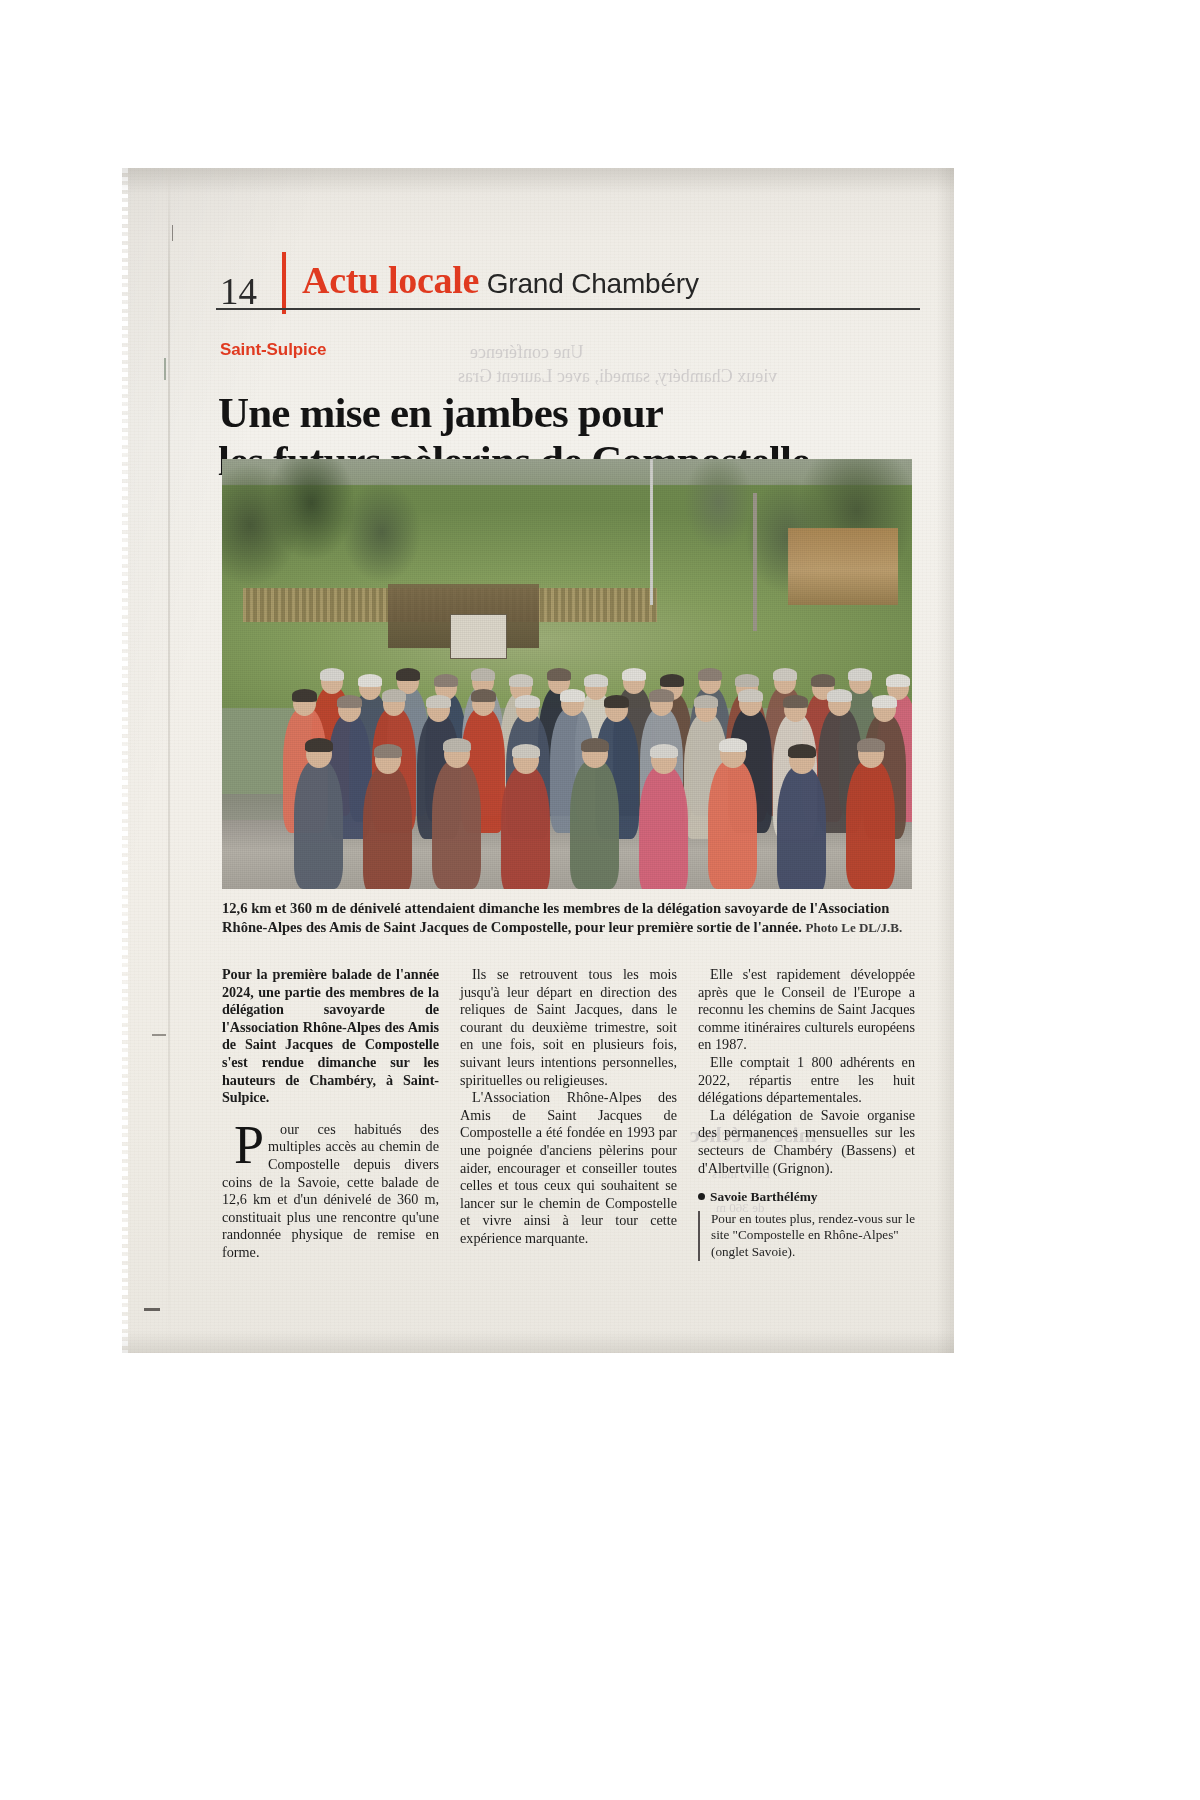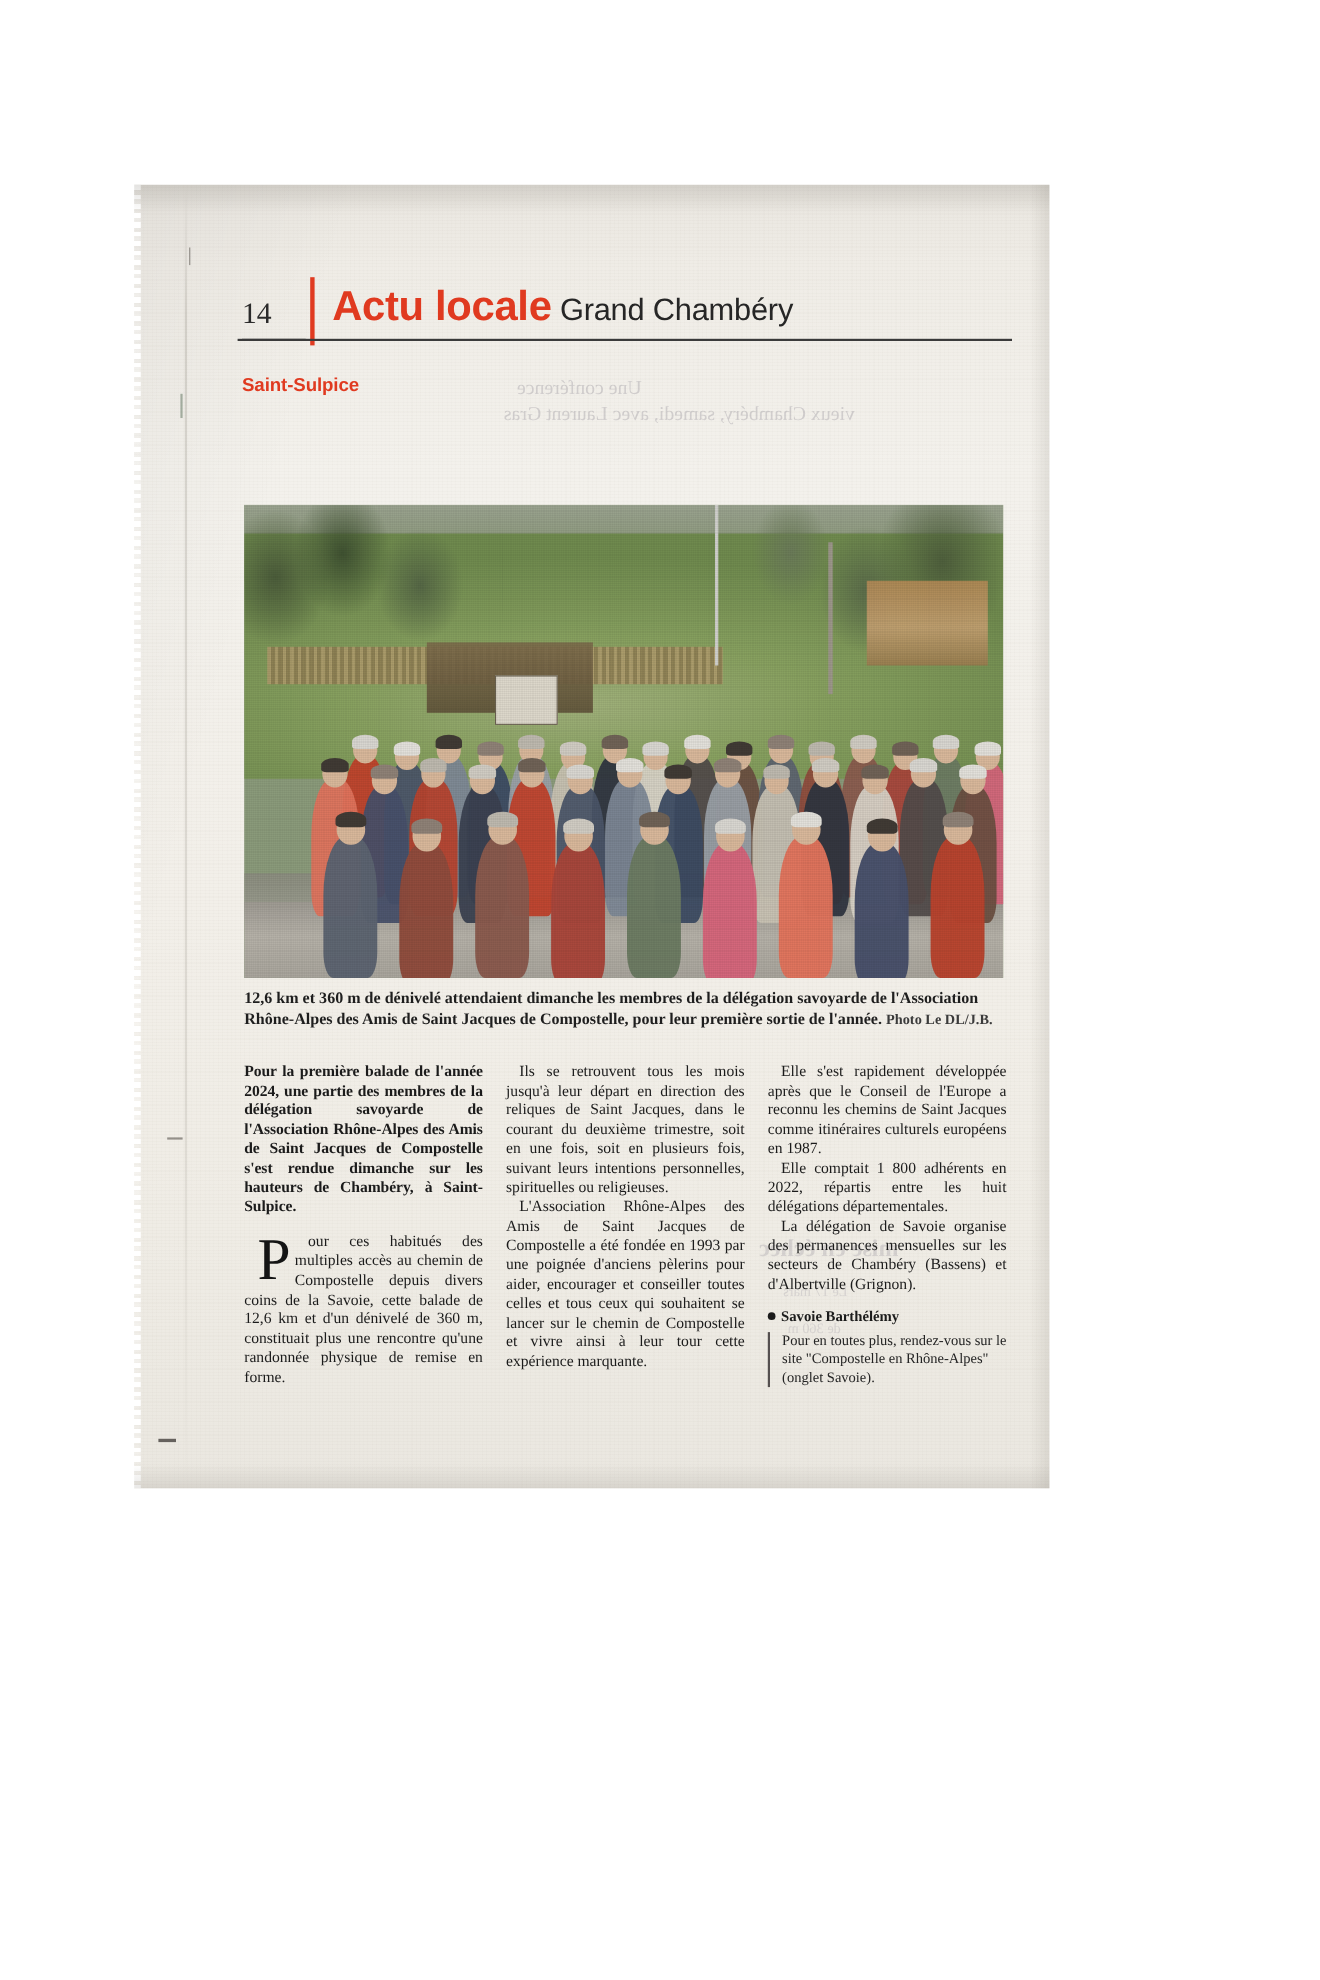--- a/index.html
+++ b/index.html
@@ -90,41 +90,41 @@
   }
 
   
   #masthead {
     position: relative;
     height: 56px;
   }
   #page-number {
     position: absolute;
     left: 0; top: 14px;
-    font-size: 27px;
+    font-size: 37px;
     color: #2b2b2b;
     font-family: "Liberation Serif", serif;
   }
   #masthead-rule-v {
     position: absolute;
     left: 62px; top: -4px;
     width: 4px; height: 62px;
     background: #e03a20;
   }
   #masthead-titles {
     position: absolute;
     left: 82px; top: 2px;
     white-space: nowrap;
   }
   #section-kicker {
     font-size: 38px;
     font-weight: bold;
     color: #e03a20;
     letter-spacing: -0.3px;
-    font-family: Liberation Sans, sans-serif;
+    font-family: Liberation Serif, serif;
   }
   #section-name {
     font-size: 28px;
     color: #262626;
     letter-spacing: -0.2px;
     font-family: Liberation Sans, sans-serif;
   }
   #masthead-rule-h {
     position: absolute;
     left: 0; top: 52px;
@@ -401,20 +401,24 @@
       <div id="page-number">14</div>
       <div id="masthead-rule-v"></div>
       <div id="masthead-titles">
         <span id="section-kicker">Actu locale</span><span id="section-name"> Grand Chambéry</span>
       </div>
       <div id="masthead-rule-h-left"></div>
       <div id="masthead-rule-h"></div>
     </div>
 
     <div id="locality-kicker">Saint-Sulpice</div>
+    <h1 id="headline">
+      <span>Une mise en jambes pour</span><br>
+      <span>les futurs pèlerins de Compostelle</span>
+    </h1>
 
     <div id="photo">
       <div id="photo-sky"></div>
       <div id="photo-hill"></div>
       <div id="photo-trees-left"></div>
       <div id="photo-trees-right"></div>
       <div id="photo-building"></div>
       <div id="photo-fence"></div>
       <div id="photo-shed"></div>
       <div id="photo-sign"></div>

